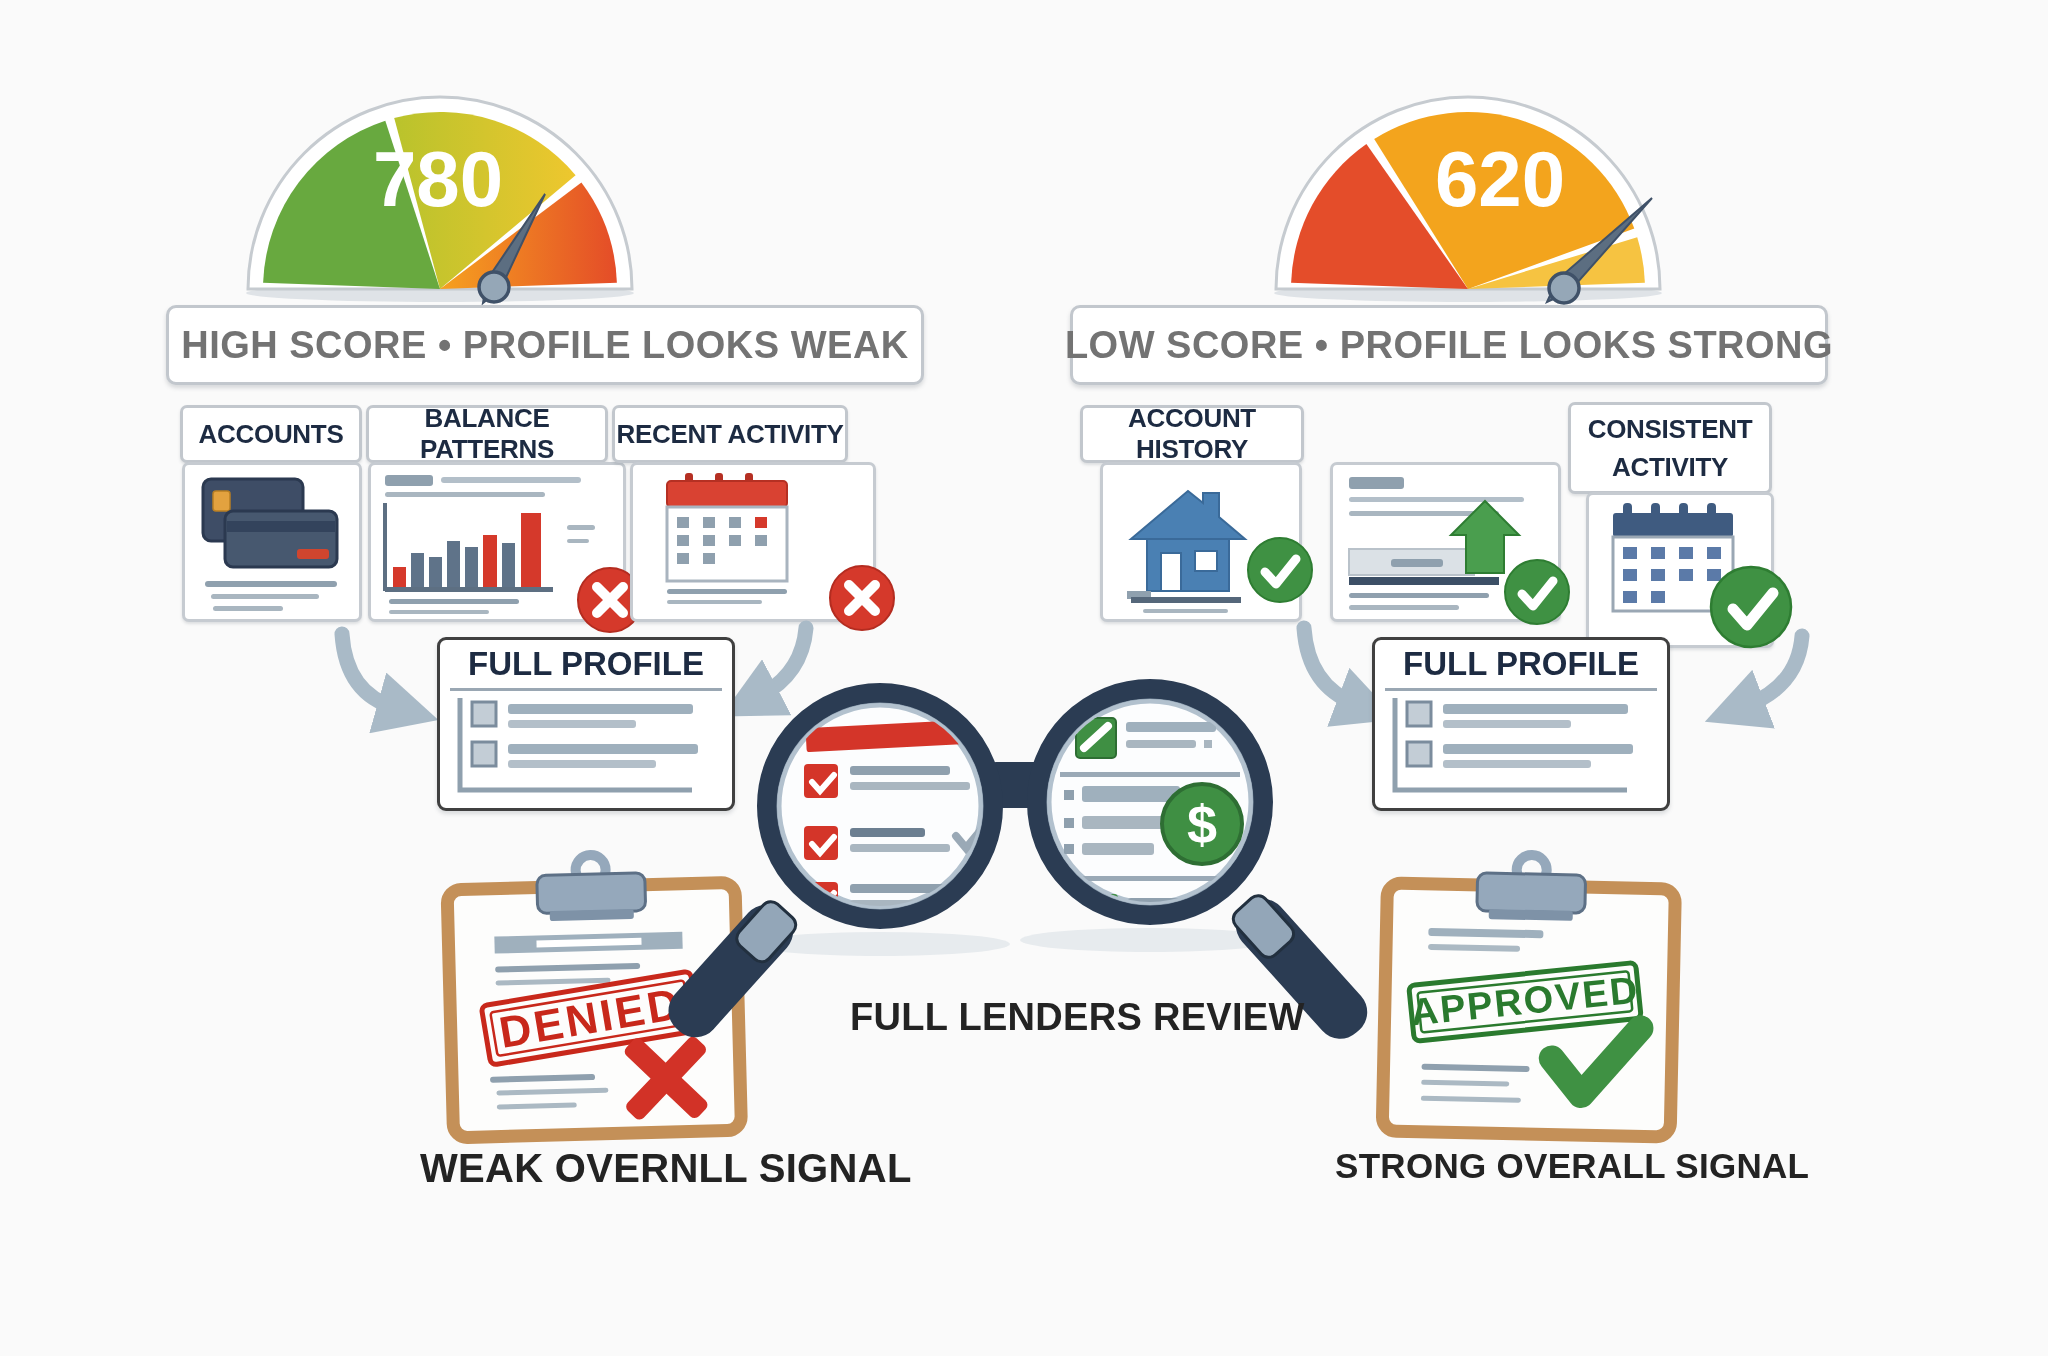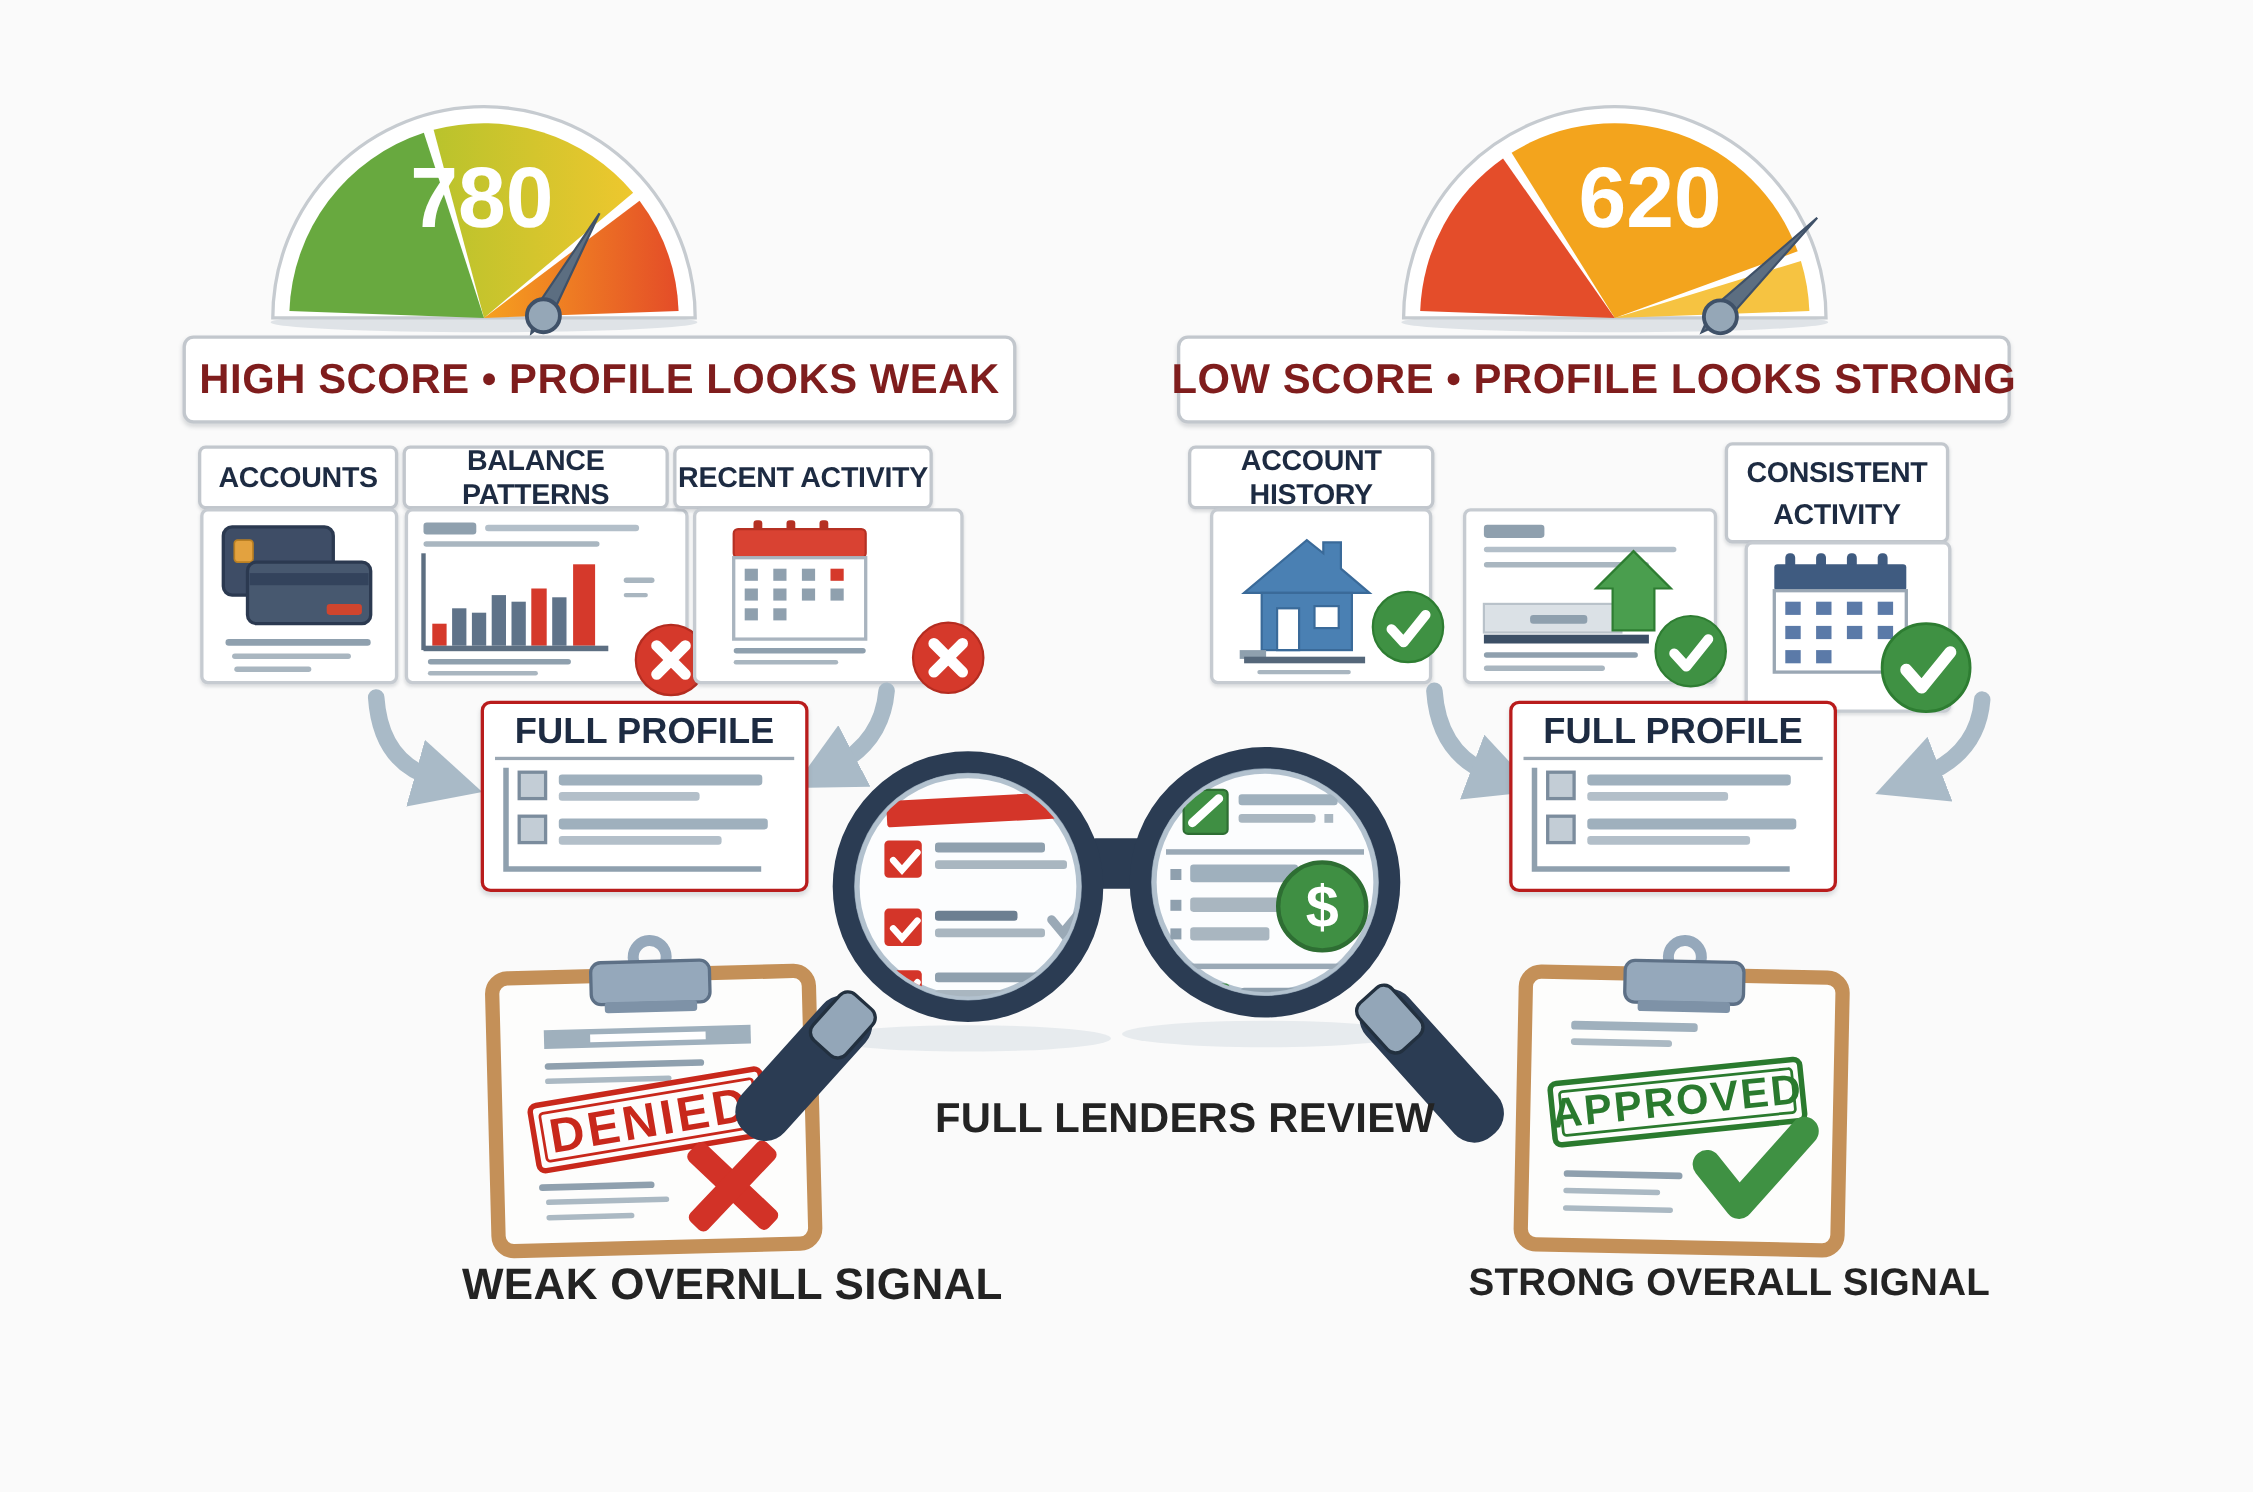--- a/index.html
+++ b/index.html
@@ -2,30 +2,30 @@
 <html><head>
 <meta charset="utf-8">
 <style>
   html,body{margin:0;padding:0;background:#fafafa;}
   .stage{position:relative;width:2048px;height:1356px;background:#fafafa;overflow:hidden;
          font-family:"Liberation Sans",sans-serif;}
   svg{position:absolute;overflow:visible;}
   
   .banner{position:absolute;height:74px;background:#ffffff;border:3px solid #c2c7cd;border-radius:10px;
           box-shadow:0 3px 4px rgba(90,100,110,.22);display:flex;align-items:center;justify-content:center;
-          font-size:38px;font-weight:bold;color:#7f1d1d;letter-spacing:.5px;white-space:nowrap;}
+          font-size:38px;font-weight:bold;color:#737373;letter-spacing:.5px;white-space:nowrap;}
   
   .hdr{position:absolute;background:#fff;border:3px solid #c2c7cd;border-radius:7px;
        box-shadow:0 2px 3px rgba(90,100,110,.18);display:flex;align-items:center;justify-content:center;
        text-align:center;font-size:26px;font-weight:bold;color:#1d2b42;letter-spacing:-.3px;}
   .bodybox{position:absolute;background:#fff;border:3px solid #c6cbd1;border-radius:7px;
        box-shadow:0 2px 3px rgba(90,100,110,.18);}
   .badge{position:absolute;}
   
-  .fp{position:absolute;width:292px;background:#fff;border:3px solid #b91c1c;border-radius:9px;
+  .fp{position:absolute;width:292px;background:#fff;border:3px solid #404040;border-radius:9px;
       box-shadow:0 3px 4px rgba(90,100,110,.2);}
   .fp-title{height:48px;display:flex;align-items:center;justify-content:center;font-size:33px;
       font-weight:bold;color:#1d2b42;border-bottom:3px solid #9aa7b3;margin:0 10px;}
   
   .cap{position:absolute;text-align:center;font-size:40px;font-weight:bold;color:#232323;
        letter-spacing:.3px;white-space:nowrap;}
 </style>
 </head>
 <body>
 

